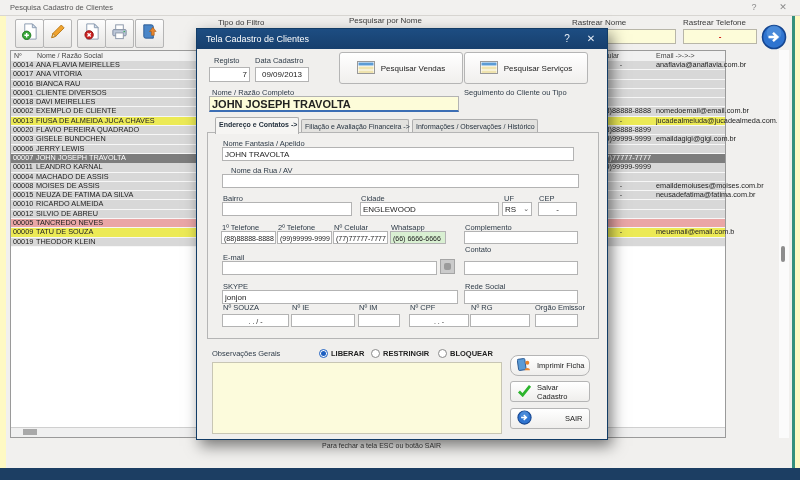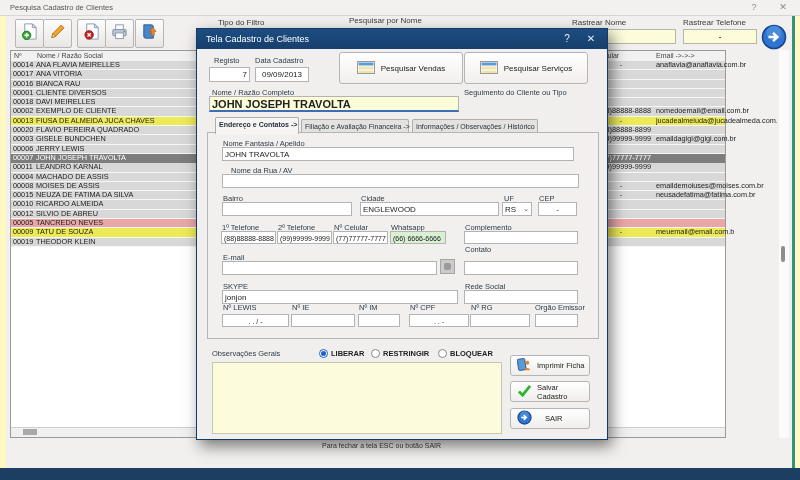--- a/index.html
+++ b/index.html
@@ -361,21 +361,21 @@
     <div class="dfield" style="left:25px;top:232px;width:215px;height:14px;"></div>
     <div id="email-btn"></div>
     <div class="dlbl" style="left:268px;top:216px;">Contato</div>
     <div class="dfield" style="left:267px;top:232px;width:114px;height:14px;"></div>
 
     <div class="dlbl" style="left:26px;top:253px;">SKYPE</div>
     <div class="dfield" style="left:25px;top:261px;width:236px;height:14px;">jonjon</div>
     <div class="dlbl" style="left:268px;top:253px;">Rede Social</div>
     <div class="dfield" style="left:267px;top:261px;width:114px;height:14px;"></div>
 
-    <div class="dlbl" style="left:26px;top:274px;">Nº LEWIS</div>
+    <div class="dlbl" style="left:26px;top:274px;">Nº SOUZA</div>
     <div class="dfield small" style="left:25px;top:285px;width:67px;height:13px;text-align:center;">.    .    /       -</div>
     <div class="dlbl" style="left:95px;top:274px;">Nº IE</div>
     <div class="dfield small" style="left:94px;top:285px;width:64px;height:13px;"></div>
     <div class="dlbl" style="left:162px;top:274px;">Nº IM</div>
     <div class="dfield small" style="left:161px;top:285px;width:42px;height:13px;"></div>
     <div class="dlbl" style="left:213px;top:274px;">Nº CPF</div>
     <div class="dfield small" style="left:212px;top:285px;width:60px;height:13px;text-align:center;">.    .    -</div>
     <div class="dlbl" style="left:274px;top:274px;">Nº RG</div>
     <div class="dfield small" style="left:273px;top:285px;width:60px;height:13px;"></div>
     <div class="dlbl" style="left:338px;top:274px;">Orgão Emissor</div>
@@ -384,36 +384,36 @@
     <div class="dlbl" style="left:15px;top:320px;">Observações Gerais</div>
     <div class="radio sel" style="left:122px;top:320px;"></div>
     <div class="radlbl" style="left:134px;top:320px;">LIBERAR</div>
     <div class="radio" style="left:174px;top:320px;"></div>
     <div class="radlbl" style="left:186px;top:320px;">RESTRINGIR</div>
     <div class="radio" style="left:241px;top:320px;"></div>
     <div class="radlbl" style="left:253px;top:320px;">BLOQUEAR</div>
 
     <div id="obs-area"></div>
 
-    <div class="sidebtn" style="top:326px;">
+    <div class="sidebtn" style="top:326px;border-radius:8px;">
       <span><svg width="15" height="15" viewBox="0 0 16 16">
             <rect x="1" y="2" width="8" height="12" rx="1" fill="#5b9bd5" stroke="#2c5b93" transform="rotate(-8 5 8)"></rect>
             <circle cx="11" cy="6.2" r="2.1" fill="#e8842c"></circle>
             <path d="M8.2 14c0-3.2 5.6-3.2 5.6 0z" fill="#e8842c"></path>
           </svg></span>
       <span>Imprimir Ficha</span>
     </div>
     <div class="sidebtn" style="top:352px;">
       <span><svg width="15" height="12" viewBox="0 0 16 13">
             <path d="M2 7l4 4 8-10" stroke="#2db52d" stroke-width="3" fill="none"></path>
           </svg></span>
       <span>Salvar Cadastro</span>
     </div>
     <div class="sidebtn" style="top:379px;">
       <span><svg width="15" height="15" viewBox="0 0 20 20">
             <circle cx="10" cy="10" r="8.8" fill="#2f74d0" stroke="#15458f" stroke-width="1.4"></circle>
             <circle cx="10" cy="7" r="5.6" fill="#5f9ce0" opacity="0.55"></circle>
             <path d="M5.5 10h6.2M9 6.8L12.4 10 9 13.2" stroke="#fff" stroke-width="1.9" fill="none"></path>
           </svg></span>
-      <span style="margin-left:8px;">SAIR</span>
+      <span style="margin-left:28px;">SAIR</span>
     </div>
   </div>
 </div>
 
 </body></html>

